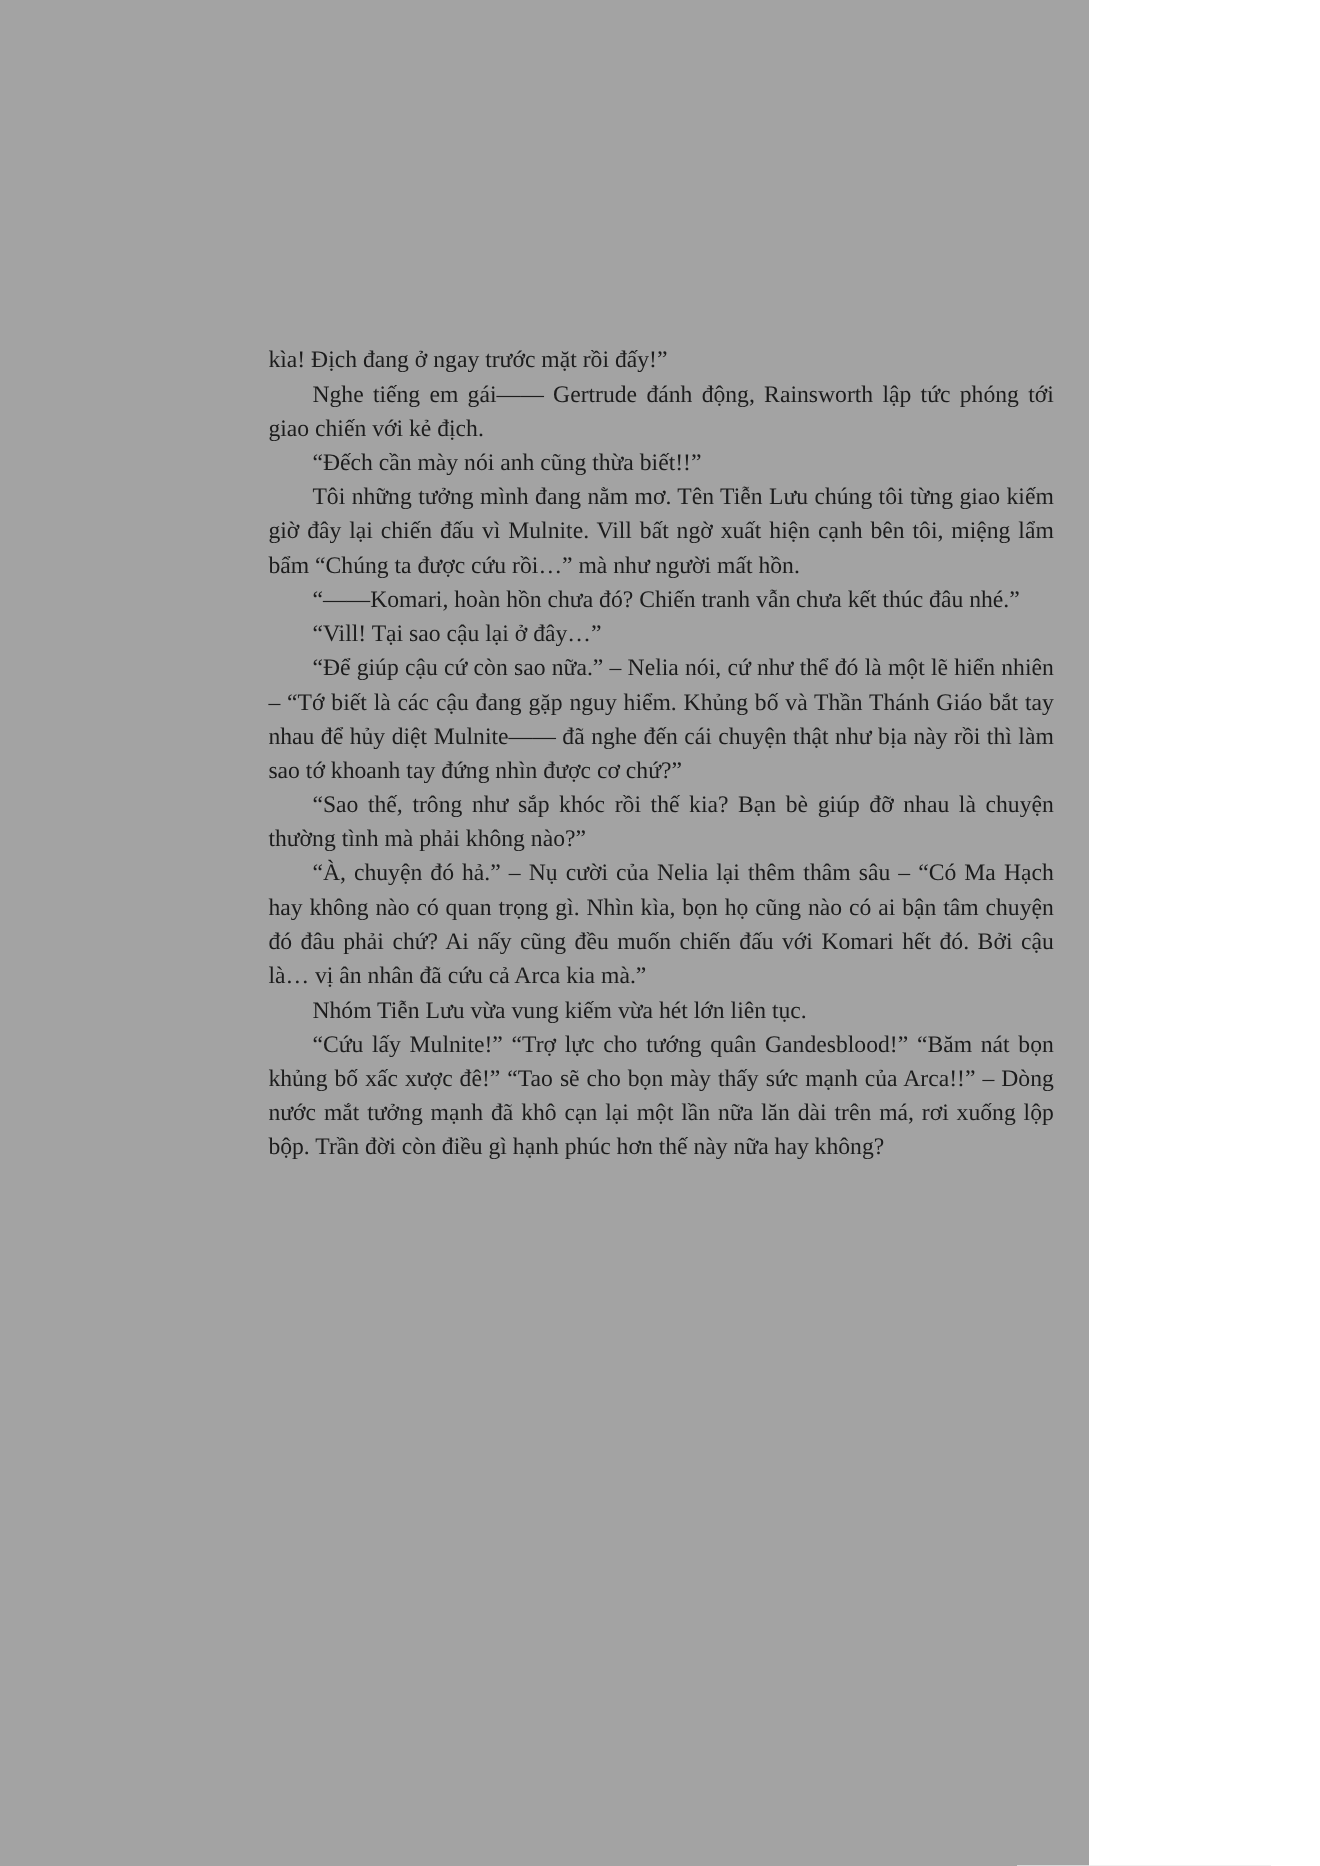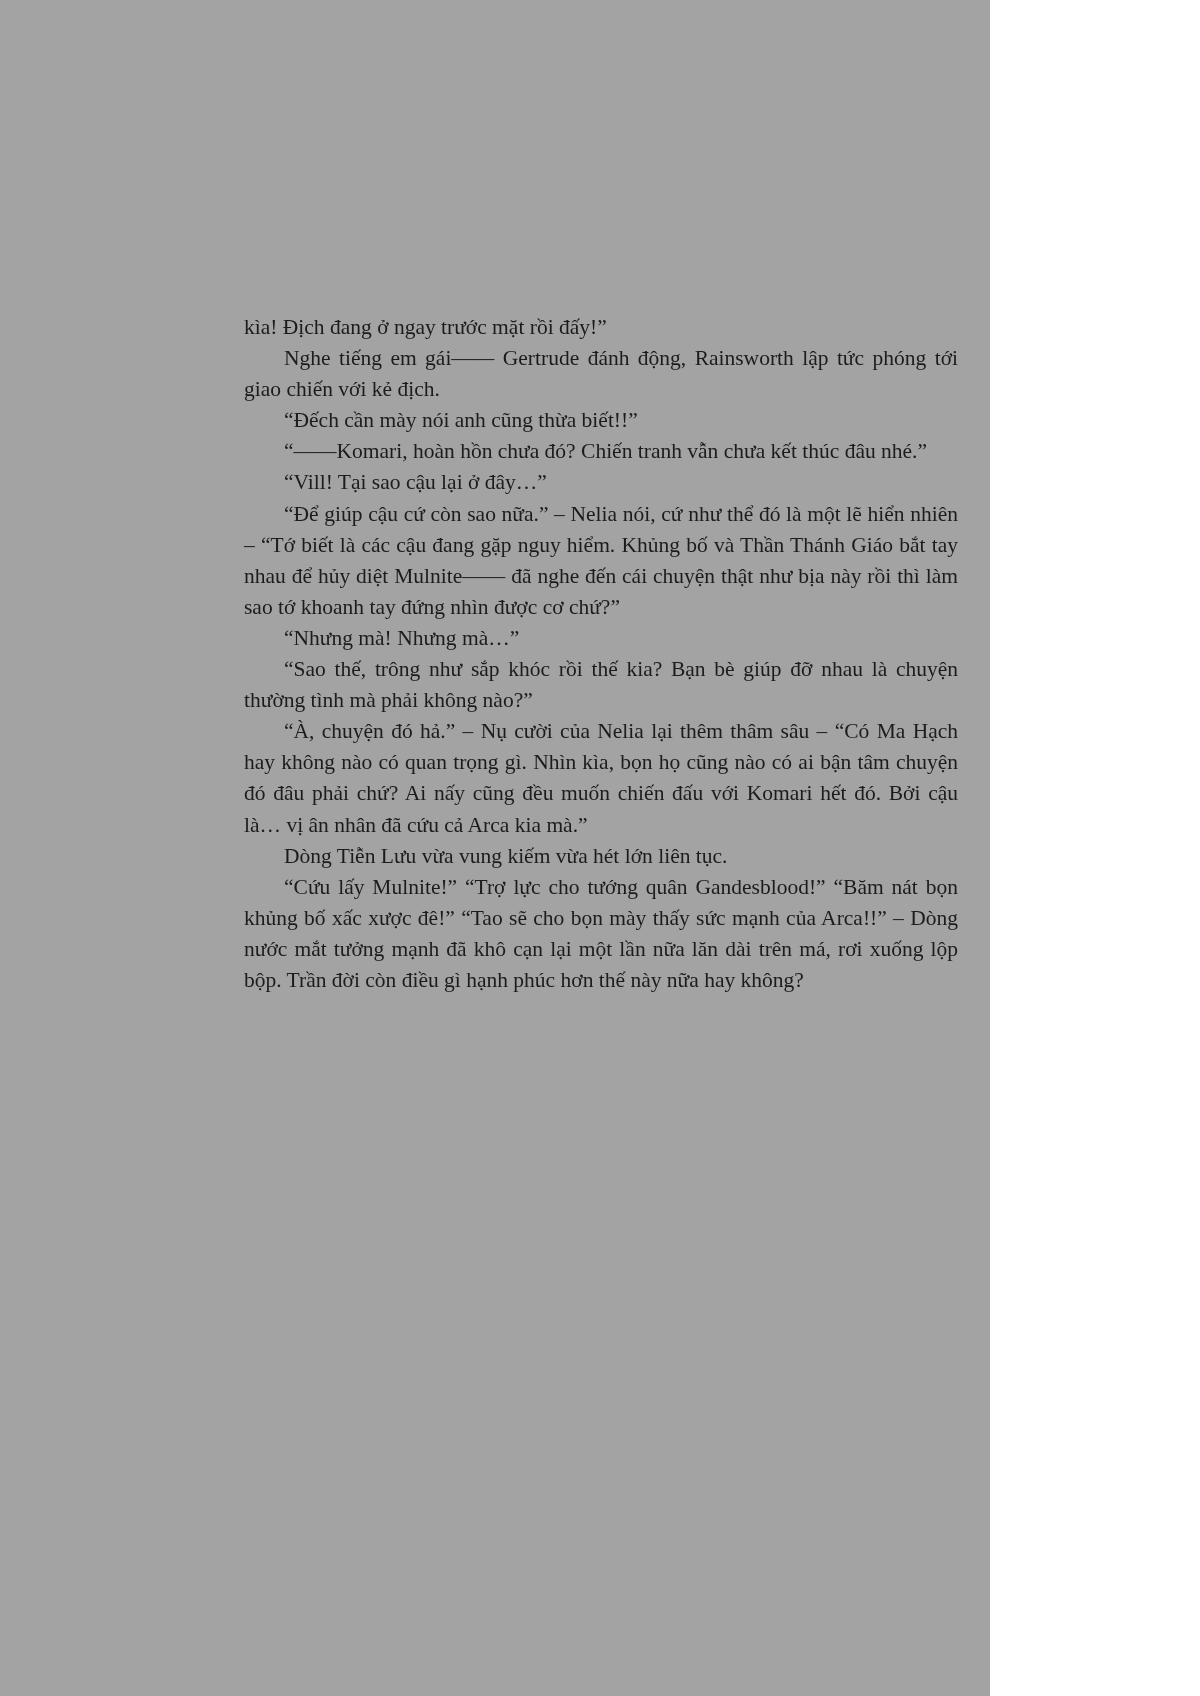--- a/index.html
+++ b/index.html
@@ -40,22 +40,22 @@
     }
   </style>
 </head>
 <body>
 
 <div class="page">
   <div class="text-block">
     <p class="no-indent">kìa! Địch đang ở ngay trước mặt rồi đấy!”</p>
     <p>Nghe tiếng em gái—— Gertrude đánh động, Rainsworth lập tức phóng tới giao chiến với kẻ địch.</p>
     <p>“Đếch cần mày nói anh cũng thừa biết!!”</p>
+    <p>Tôi những tưởng mình đang nằm mơ. Tên Tiễn Lưu chúng tôi từng giao kiếm giờ đây lại chiến đấu vì Mulnite. Vill bất ngờ xuất hiện cạnh bên tôi, miệng lẩm bẩm “Chúng ta được cứu rồi…” mà như người mất hồn.</p>
     <p>“——Komari, hoàn hồn chưa đó? Chiến tranh vẫn chưa kết thúc đâu nhé.”</p>
     <p>“Vill! Tại sao cậu lại ở đây…”</p>
     <p>“Để giúp cậu cứ còn sao nữa.” – Nelia nói, cứ như thể đó là một lẽ hiển nhiên – “Tớ biết là các cậu đang gặp nguy hiểm. Khủng bố và Thần Thánh Giáo bắt tay nhau để hủy diệt Mulnite—— đã nghe đến cái chuyện thật như bịa này rồi thì làm sao tớ khoanh tay đứng nhìn được cơ chứ?”</p>
-    <p>“Nhưng mà! Nhưng mà…”</p>
     <p>“Sao thế, trông như sắp khóc rồi thế kia? Bạn bè giúp đỡ nhau là chuyện thường tình mà phải không nào?”</p>
     <p>“À, chuyện đó hả.” – Nụ cười của Nelia lại thêm thâm sâu – “Có Ma Hạch hay không nào có quan trọng gì. Nhìn kìa, bọn họ cũng nào có ai bận tâm chuyện đó đâu phải chứ? Ai nấy cũng đều muốn chiến đấu với Komari hết đó. Bởi cậu là… vị ân nhân đã cứu cả Arca kia mà.”</p>
-    <p>Dòng Tiễn Lưu vừa vung kiếm vừa hét lớn liên tục.</p>
+    <p>Nhóm Tiễn Lưu vừa vung kiếm vừa hét lớn liên tục.</p>
     <p>“Cứu lấy Mulnite!” “Trợ lực cho tướng quân Gandesblood!” “Băm nát bọn khủng bố xấc xược đê!” “Tao sẽ cho bọn mày thấy sức mạnh của Arca!!” – Dòng nước mắt tưởng mạnh đã khô cạn lại một lần nữa lăn dài trên má, rơi xuống lộp bộp. Trần đời còn điều gì hạnh phúc hơn thế này nữa hay không?</p>
   </div>
 </div>
 
 </body></html>

